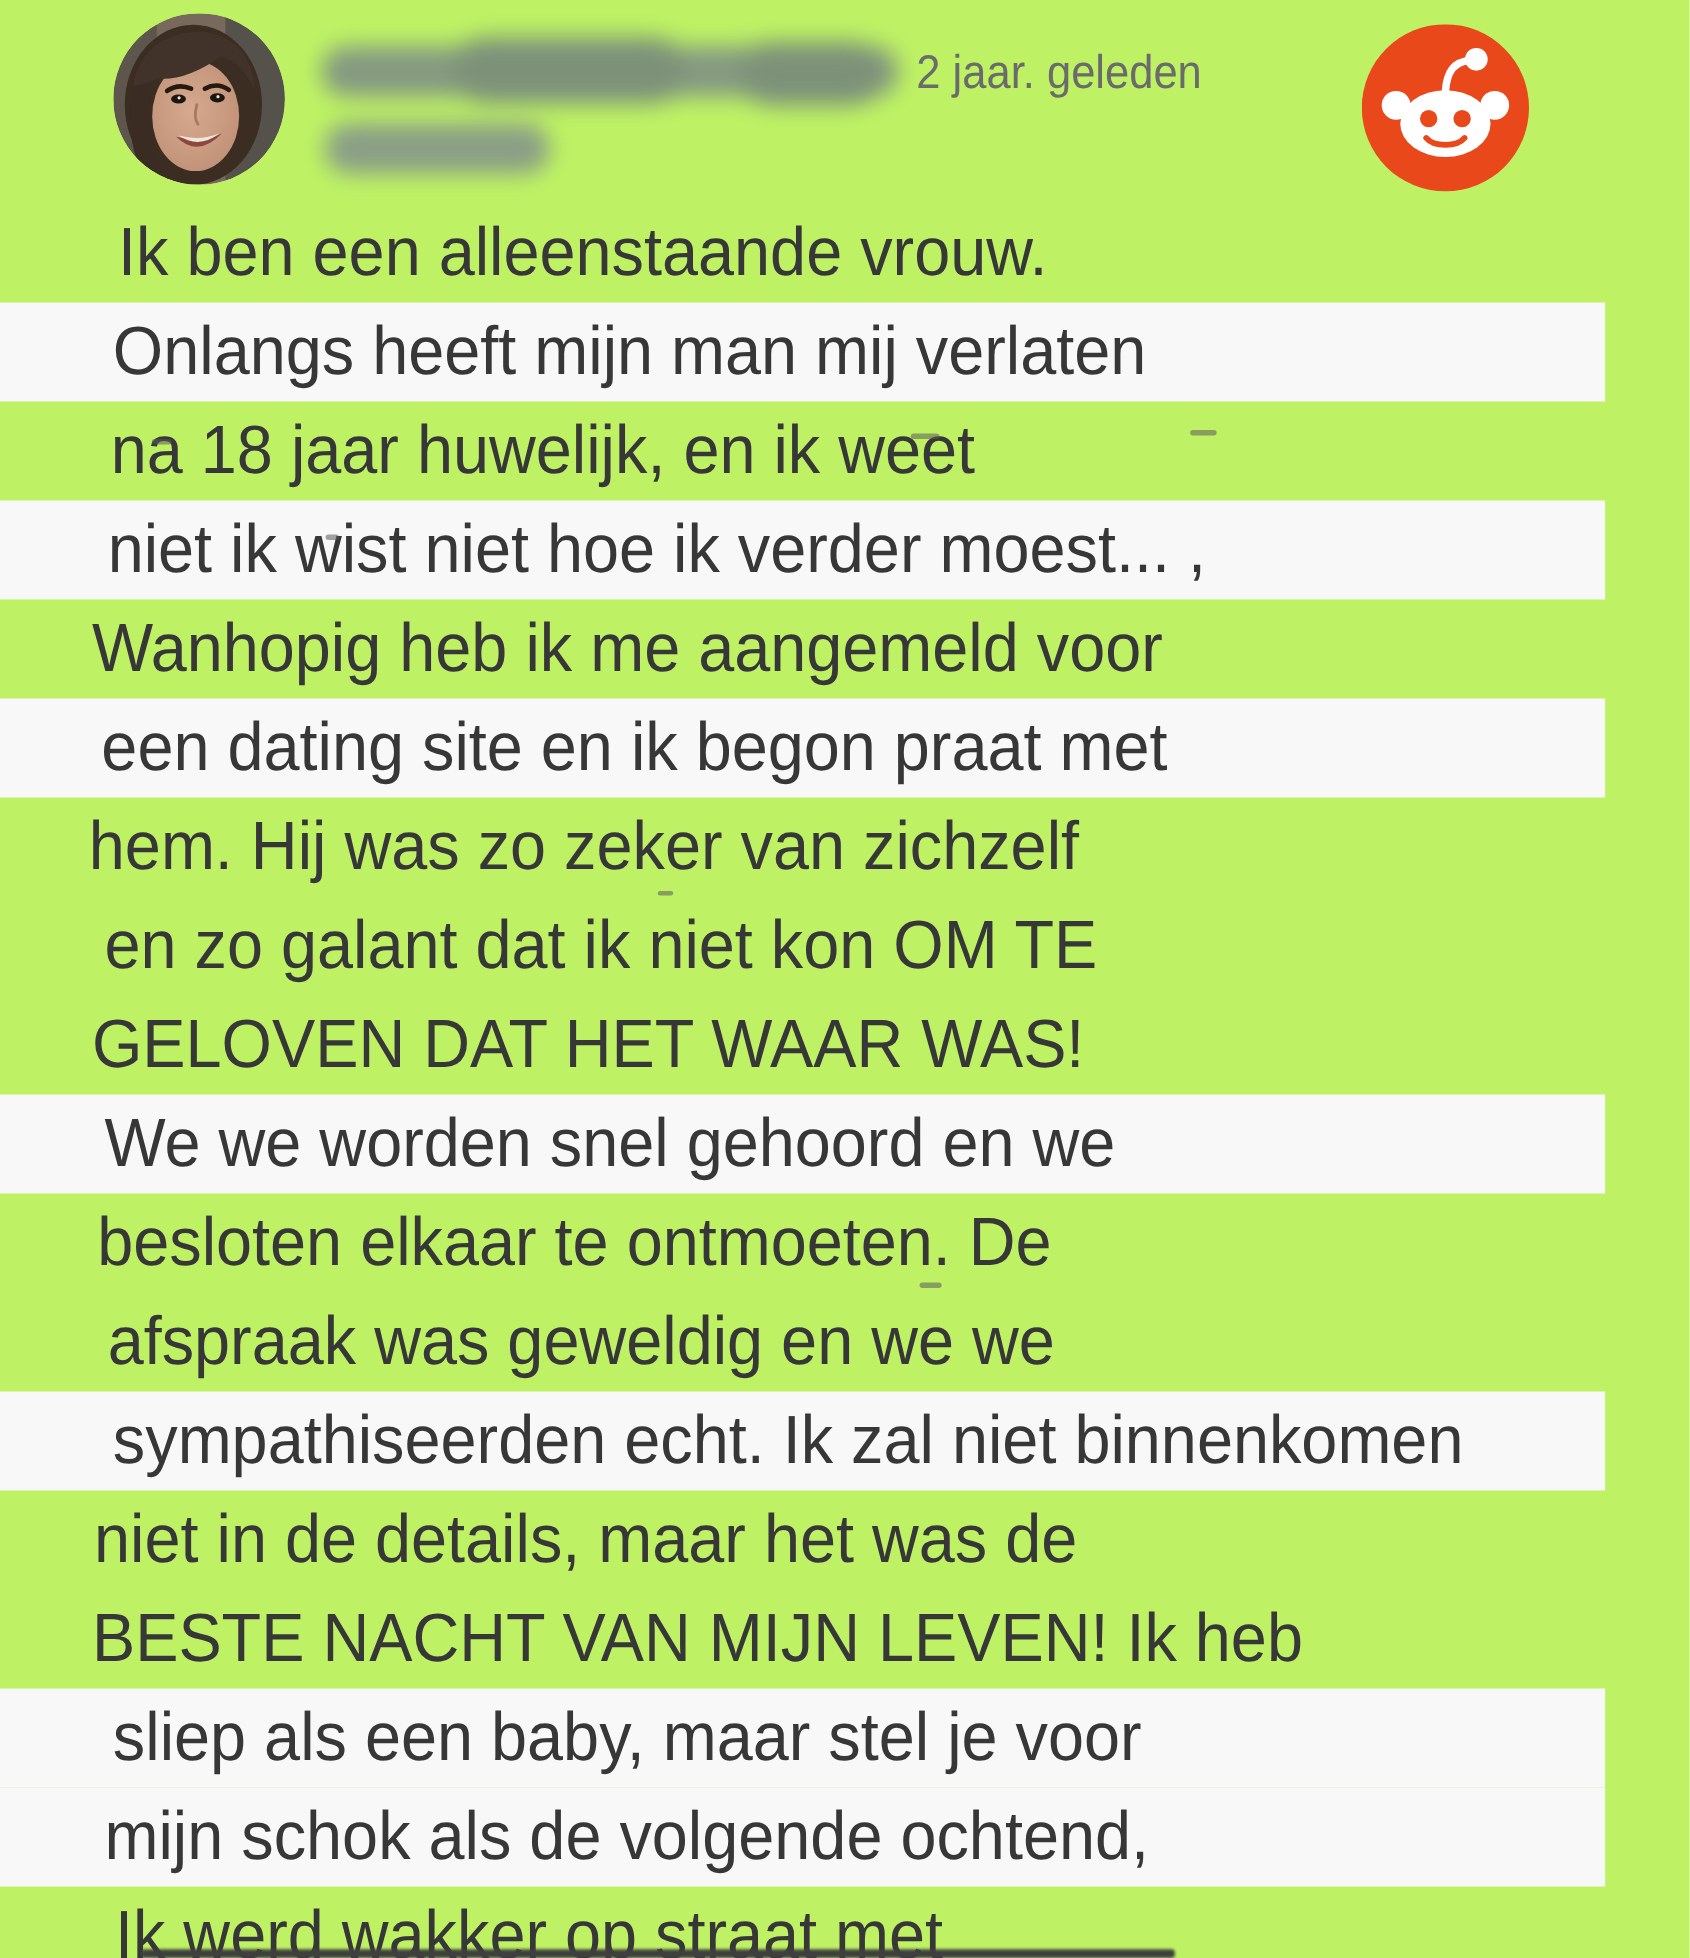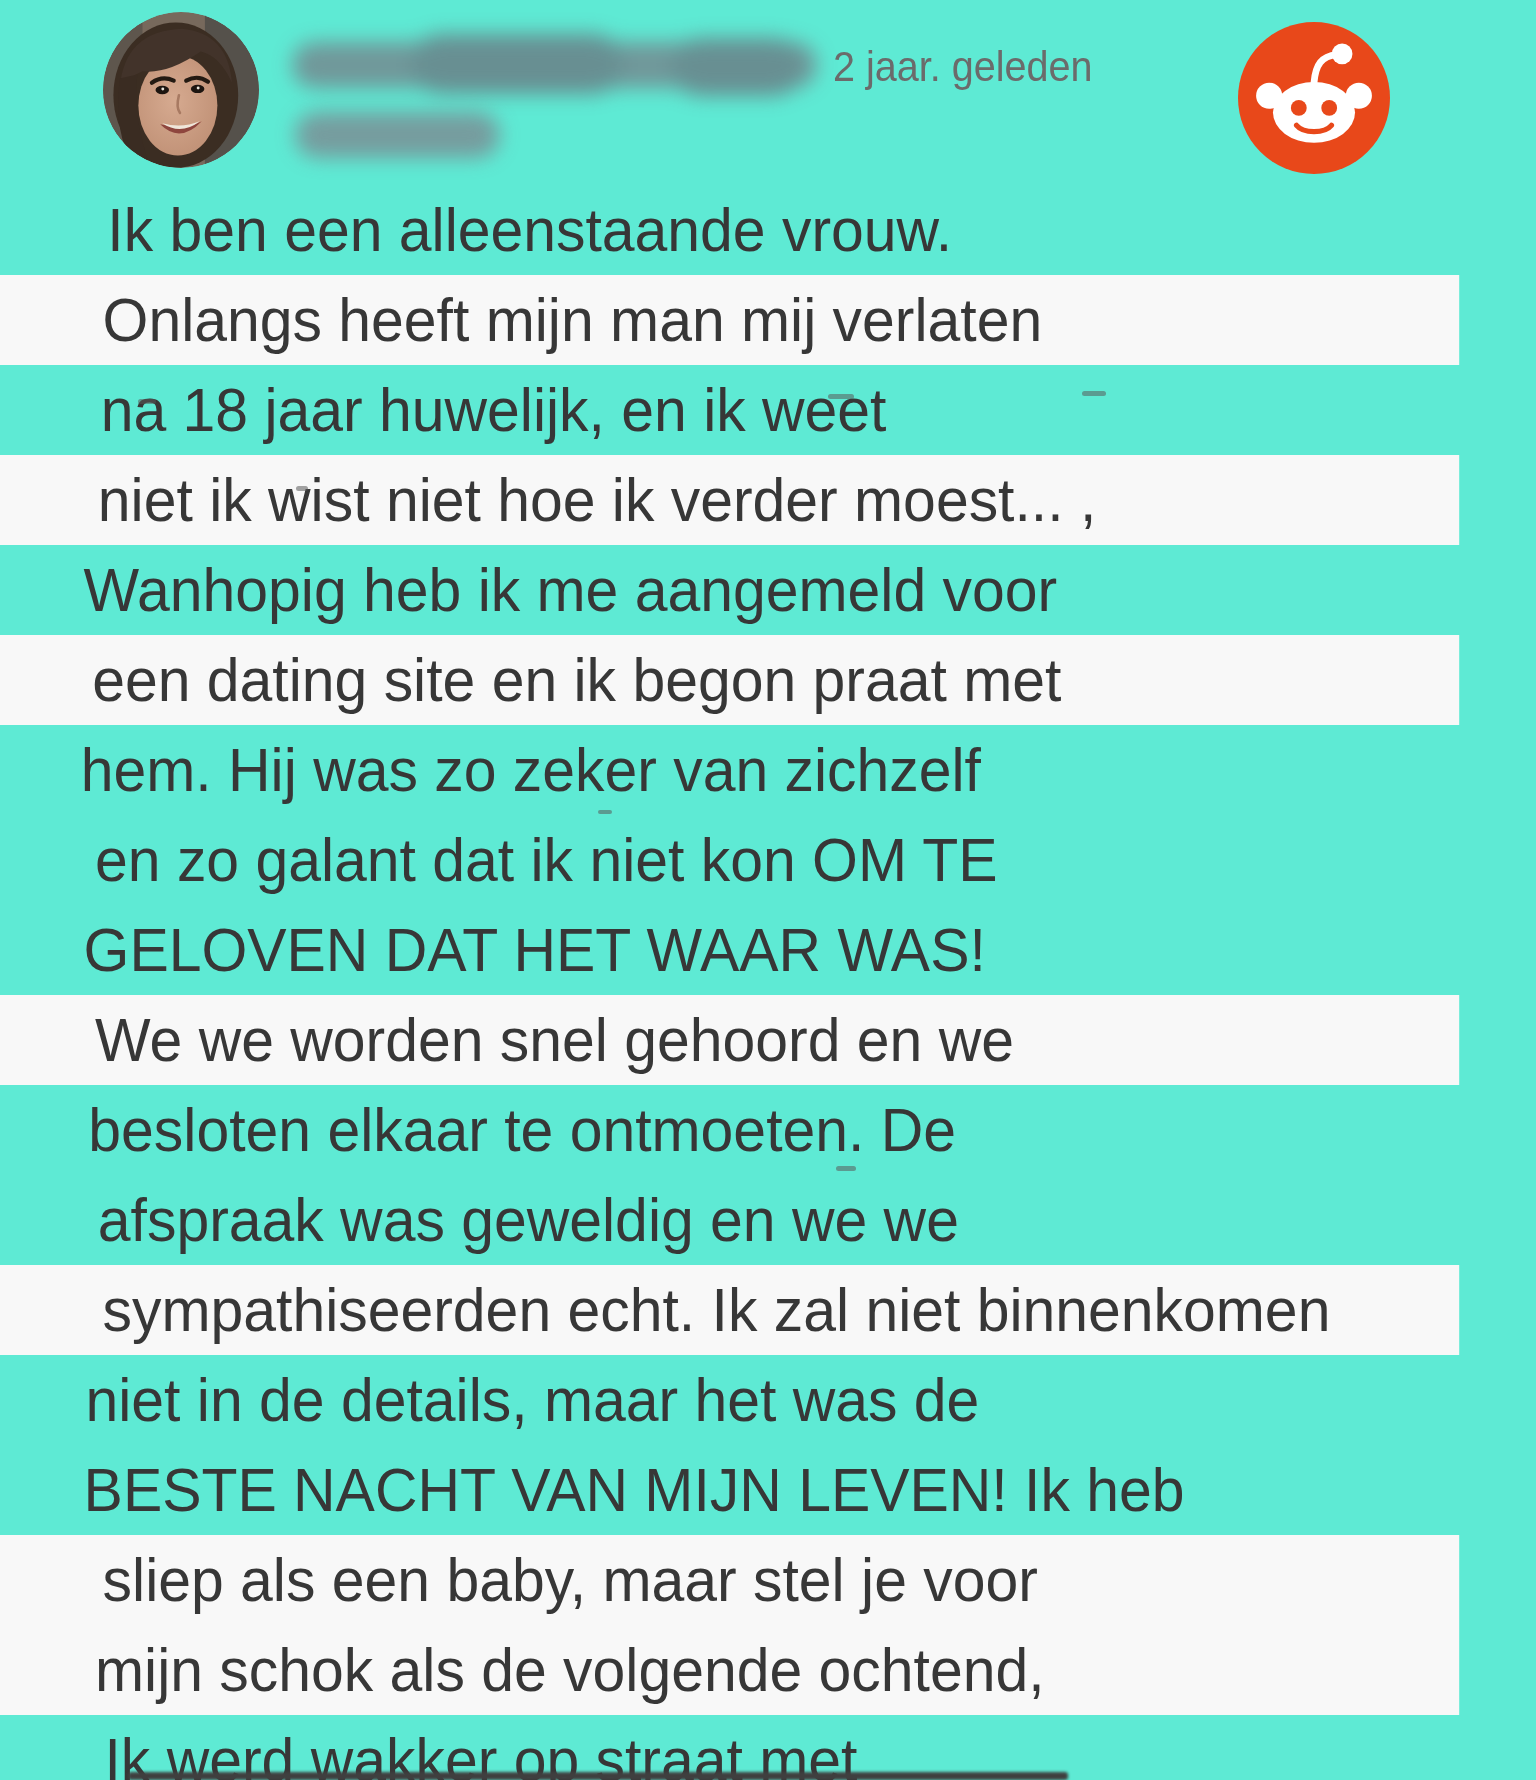--- a/index.html
+++ b/index.html
@@ -4,21 +4,21 @@
 <style>
   html, body { margin: 0; padding: 0; }
   body {
     width: 1536px; height: 1780px;
     font-family: "Liberation Sans", sans-serif;
     background: #ffffff;
   }
   .page {
     position: relative;
     width: 1536px; height: 1780px;
-    background: #5eead4;
+    background: #bef264;
     overflow: hidden;
   }
 
   
   .avatar {
     position: absolute; left: 103px; top: 12px;
     width: 156px; height: 156px; border-radius: 50%;
     overflow: hidden;
   }
   .avatar svg { display: block; width: 100%; height: 100%; }

